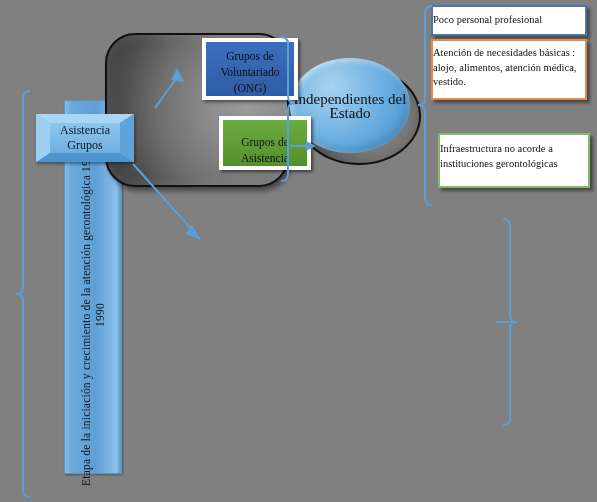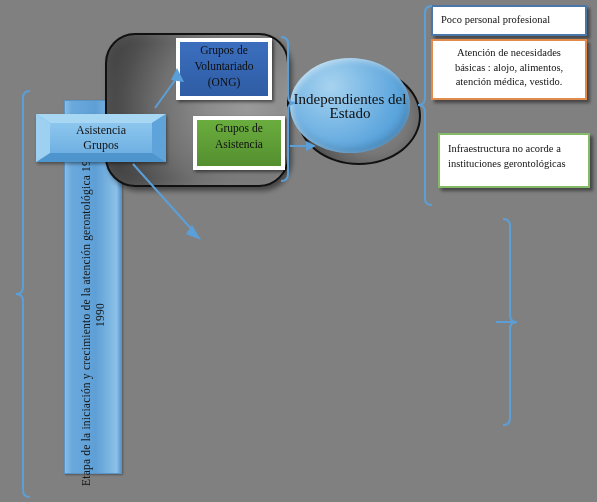--- a/index.html
+++ b/index.html
@@ -46,21 +46,21 @@
     border-radius:30px;
     background:
       radial-gradient(circle at 78% 48%, #9a9a9a 0%, #8b8b8b 26%, #6f6f6f 55%, #4e4e4e 78%, #3a3a3a 100%);
     border:2px solid #111;
     box-shadow:3px 4px 5px rgba(0,0,0,.45), inset 0 0 12px rgba(255,255,255,.12);
   }
 
   
   .bevel-box{
     position:absolute;
-    left:36px;top:114px;width:130px;height:48px;
+    left:36px;top:114px;width:98px;height:48px;
     background:#63a7dd;
     box-shadow:1px 2px 3px rgba(0,0,0,.4);
     text-decoration:underline;
   }
   .bevel-box .bev-face{
     position:absolute;inset:9px 14px;
     background:linear-gradient(to bottom,#8cc6ee,#6fb0e2);
   }
   .bevel-box .bev-t{position:absolute;left:0;top:0;width:100%;height:0;
     border-left:14px solid transparent;border-right:14px solid transparent;
@@ -79,23 +79,24 @@
     display:flex;flex-direction:column;align-items:center;justify-content:center;
     font-size:12px;line-height:15px;color:#121212;text-align:center;
     z-index:3;
   }
 
   
   .grp{
     position:absolute;
     border:4px solid #ffffff;
     box-shadow:2px 2px 3px rgba(0,0,0,.5);
-    display:flex;align-items:flex-start;justify-content:center;
+    display:flex;align-items:flex-end;justify-content:center;
     text-align:center;
     box-sizing:border-box;
+    margin-left:26px;
   }
   .grp-inner{
     display:block;
     padding:0 4px;
     font-size:11.5px;line-height:16px;
   }
   .grp-blue{
     left:176px;top:38px;width:96px;height:62px;
     background:linear-gradient(to bottom,#3b6fbe,#2f5ca4);
     color:#0d0d0d;
@@ -129,26 +130,26 @@
 
   
   .note{
     position:absolute;
     background:#ffffff;
     box-sizing:border-box;
     box-shadow:3px 3px 3px rgba(0,0,0,.45);
   }
   .note-txt{
     display:block;
-    padding:6px 8px;
+    padding:6px 0;
     font-size:10.5px;line-height:14.5px;color:#111;
     white-space:pre-line;
   }
   .note-1{left:431px;top:5px;width:156px;height:31px;border:2px solid #4a77a8;}
-  .note-2{left:431px;top:39px;width:156px;height:61px;border:2px solid #e08a4b;text-align:center;}
+  .note-2{left:431px;top:39px;width:156px;height:61px;border:2px solid #e08a4b;}
   .note-3{left:438px;top:133px;width:152px;height:55px;border:2px solid #84b968;}
   .note-2 .note-txt{padding-top:5px;}
   .note-3 .note-txt{padding-top:7px;}
 </style>
 </head>
 <body>
 
 <div id="stage">
 
   <div class="banner">

